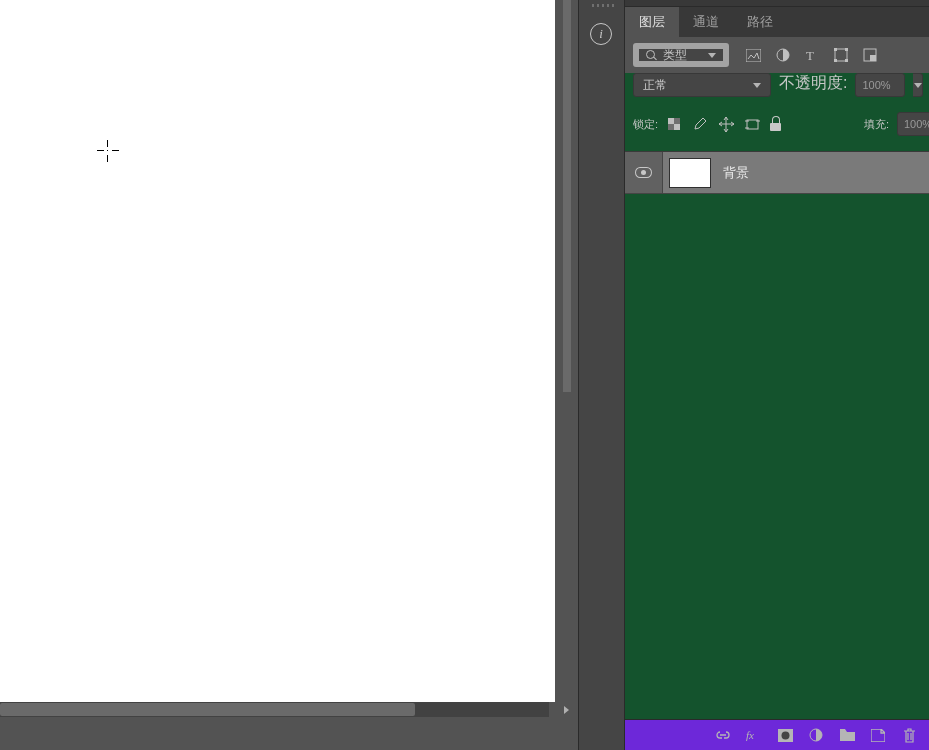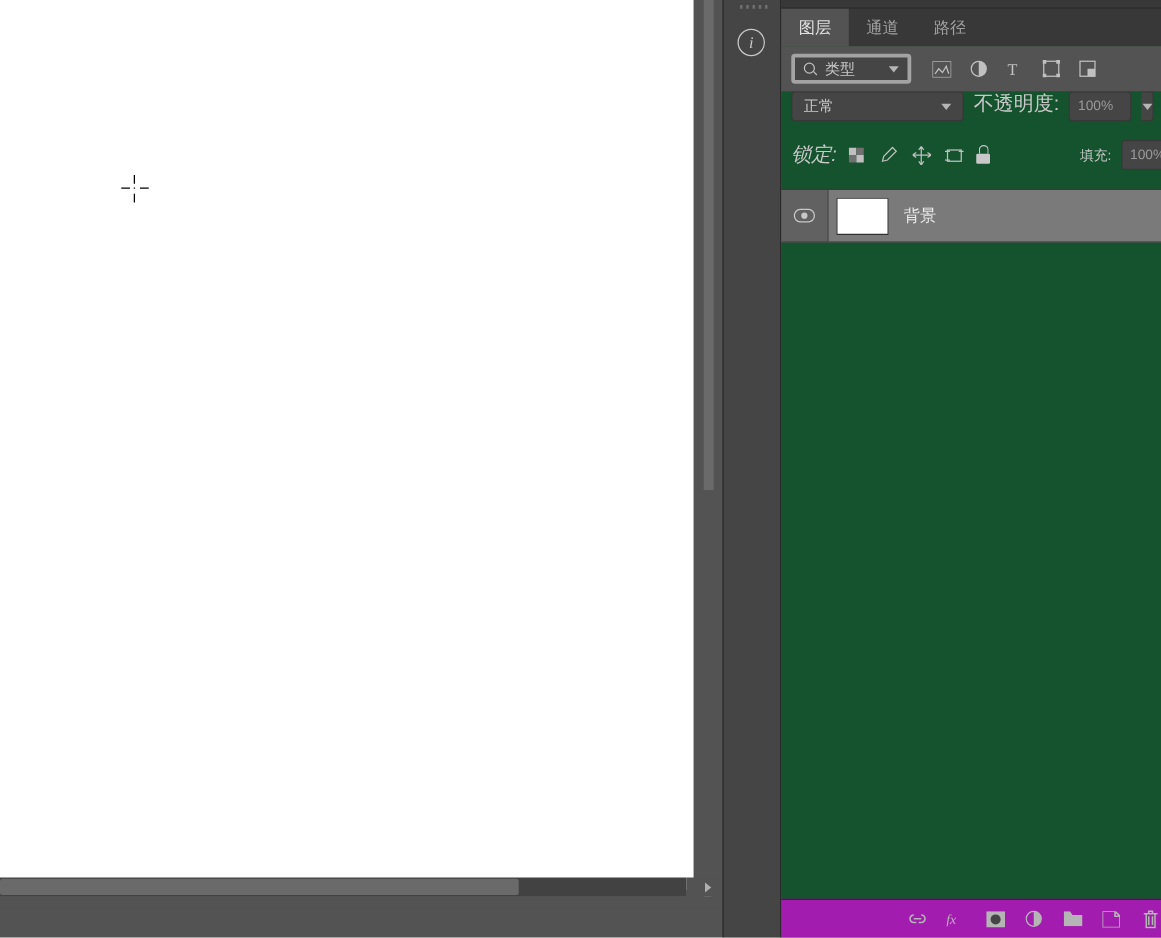--- a/index.html
+++ b/index.html
@@ -220,21 +220,21 @@
       display: flex;
       align-items: center;
       padding: 0 8px;
       gap: 9px;
       position: relative;
     }
     .filter-dd {
       width: 96px;
       height: 24px;
       background: #454545;
-      border: 3px solid #a3a3a3;
+      border: 6px solid #a3a3a3;
       border-radius: 3px;
       display: flex;
       align-items: center;
       padding: 0 7px;
       gap: 6px;
       cursor: pointer;
     }
     .search-ico {
       width: 11px; height: 11px; position: relative;
     }
@@ -318,21 +318,21 @@
     }
     
     
     .lock-row {
       height: 34px;
       display: flex;
       align-items: center;
       padding: 0 8px;
       gap: 8px;
     }
-    .lock-label { font-size: 16px; color: #c8c8c8; font-style: italic; }
+    .lock-label { font-size: 11px; color: #c8c8c8; }
     .lock-icons { display: flex; gap: 10px; align-items: center; }
     .licon { width: 16px; height: 16px; cursor: pointer; display:flex; align-items:center; justify-content:center; }
     .fill-label { font-size: 11px; color: #c8c8c8; margin-left: auto; }
     
     
     .layer-list {
       border-top: 1px solid #3a3a3a;
       margin-top: 10px;
     }
     .layer-row {
@@ -402,26 +402,26 @@
       top:-1px; left:1.5px;
     }
     
     
     .bottom-bar {
       position: absolute;
       bottom: 0;
       left: 625px;
       width: 304px;
       height: 31px;
-      background: #a21caf;
+      background: #6d28d9;
       border-top: 1px solid #2a2a2a;
       display: flex;
       align-items: center;
       justify-content: flex-end;
-      padding-right: 1px;
+      padding-right: 12px;
       gap: 15px;
     }
     .bicon { width: 16px; height: 16px; cursor: pointer; display:flex; align-items:center; justify-content:center; }
     
     svg { display: block; }
   </style>
 </head>
 <body>
 
 <div class="canvas-area">

